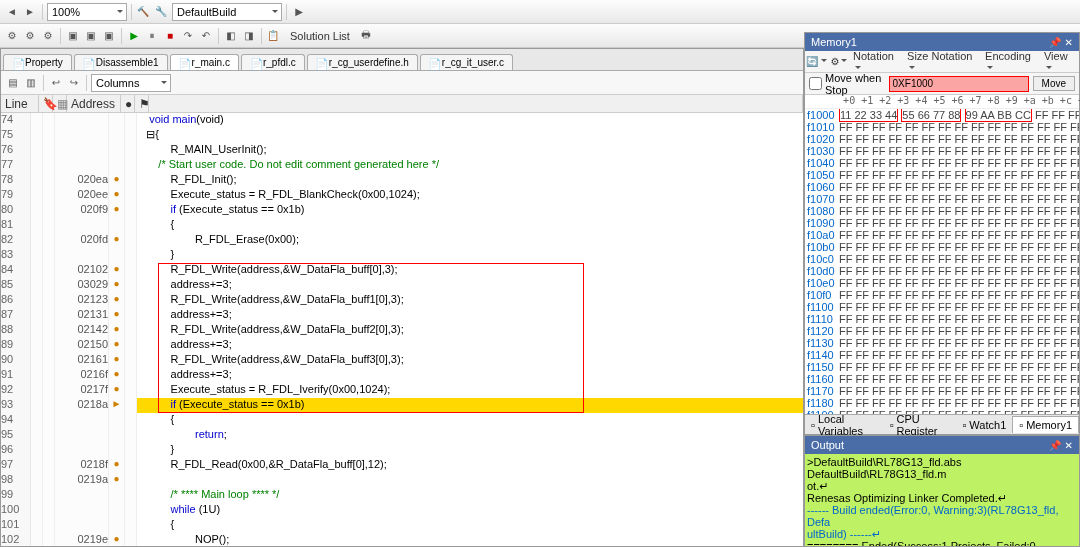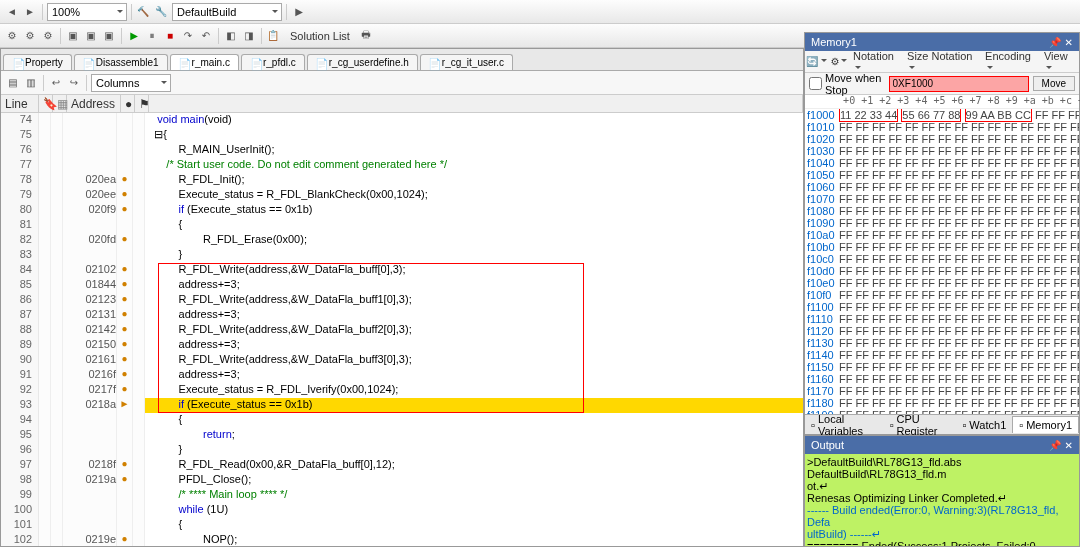--- a/index.html
+++ b/index.html
@@ -13,21 +13,21 @@
 .main{position:absolute;top:48px;left:0;right:276px;bottom:0;background:#fff;border:1px solid #999;display:flex;flex-direction:column}
 .tabs{height:22px;background:#e8e8e8;border-bottom:1px solid #aaa;display:flex;align-items:flex-end;padding:0 2px}
 .tab{padding:2px 8px;border:1px solid #aaa;border-bottom:none;background:#f5f5f5;margin-right:2px;font-size:10px;border-radius:3px 3px 0 0;display:flex;align-items:center;gap:3px;cursor:pointer}
 .tab.act{background:#fff;font-weight:normal}
 .tab-ico{width:10px;height:10px;display:inline-block}
 .tb-row2{height:24px;background:#f7f7f7;border-bottom:1px solid #ccc;display:flex;align-items:center;padding:0 4px;gap:2px}
 .hdr{height:18px;background:#f0f0f0;border-bottom:1px solid #ccc;display:flex}
 .hdr-cell{border-right:1px solid #ccc;padding:1px 4px;color:#333;font-size:12px;display:flex;align-items:center}
 .code-area{flex:1;overflow:auto;font-family:Consolas,"Courier New",monospace;font-size:13px;position:relative;color:#000}
 .crow{display:flex;height:15px;white-space:pre}
-.ln{width:38px;text-align:right;padding-right:6px;color:#666;background:#f8f8f8;border-right:1px solid #e8e8e8;flex-shrink:0}
+.ln{width:30px;text-align:left;padding-right:6px;color:#666;background:#f8f8f8;border-right:1px solid #e8e8e8;flex-shrink:0}
 .addr{width:54px;text-align:right;color:#555;background:#fcfcfc;border-right:1px solid #eee;flex-shrink:0}
 .gut{width:16px;background:#fcfcfc;border-right:1px solid #eee;flex-shrink:0;color:#d08000;text-align:center;font-size:10px}
 .gut2{width:12px;background:#fcfcfc;border-right:1px solid #eee;flex-shrink:0}
 .txt{padding-left:3px;flex:1}
 .kw{color:#0000cc}
 .cm{color:#008000}
 .hl{background:#ffd800}
 .redbox{position:absolute;border:1px solid #ff0000;pointer-events:none}
 .right{position:absolute;top:32px;right:0;width:276px;bottom:0;display:flex;flex-direction:column}
 .panel-title{height:18px;background:#4a6da7;color:#fff;padding:2px 6px;font-size:11px;display:flex;align-items:center;justify-content:space-between}
@@ -129,34 +129,34 @@
       <div class="crow"><div class="ln">75</div><div class="gut2"></div><div class="gut2"></div><div class="addr"></div><div class="gut"></div><div class="gut2"></div><div class="txt">  ⊟{</div></div>
       <div class="crow"><div class="ln">76</div><div class="gut2"></div><div class="gut2"></div><div class="addr"></div><div class="gut"></div><div class="gut2"></div><div class="txt">          R_MAIN_UserInit();</div></div>
       <div class="crow"><div class="ln">77</div><div class="gut2"></div><div class="gut2"></div><div class="addr"></div><div class="gut"></div><div class="gut2"></div><div class="txt"><span class="cm">      /* Start user code. Do not edit comment generated here */</span></div></div>
       <div class="crow"><div class="ln">78</div><div class="gut2"></div><div class="gut2"></div><div class="addr">020ea</div><div class="gut">●</div><div class="gut2"></div><div class="txt">          R_FDL_Init();</div></div>
       <div class="crow"><div class="ln">79</div><div class="gut2"></div><div class="gut2"></div><div class="addr">020ee</div><div class="gut">●</div><div class="gut2"></div><div class="txt">          Execute_status = R_FDL_BlankCheck(0x00,1024);</div></div>
       <div class="crow"><div class="ln">80</div><div class="gut2"></div><div class="gut2"></div><div class="addr">020f9</div><div class="gut">●</div><div class="gut2"></div><div class="txt">          <span class="kw">if</span> (Execute_status == 0x1b)</div></div>
       <div class="crow"><div class="ln">81</div><div class="gut2"></div><div class="gut2"></div><div class="addr"></div><div class="gut"></div><div class="gut2"></div><div class="txt">          {</div></div>
       <div class="crow"><div class="ln">82</div><div class="gut2"></div><div class="gut2"></div><div class="addr">020fd</div><div class="gut">●</div><div class="gut2"></div><div class="txt">                  R_FDL_Erase(0x00);</div></div>
       <div class="crow"><div class="ln">83</div><div class="gut2"></div><div class="gut2"></div><div class="addr"></div><div class="gut"></div><div class="gut2"></div><div class="txt">          }</div></div>
       <div class="crow"><div class="ln">84</div><div class="gut2"></div><div class="gut2"></div><div class="addr">02102</div><div class="gut">●</div><div class="gut2"></div><div class="txt">          R_FDL_Write(address,&amp;W_DataFla_buff[0],3);</div></div>
-      <div class="crow"><div class="ln">85</div><div class="gut2"></div><div class="gut2"></div><div class="addr">01844</div><div class="gut">●</div><div class="gut2"></div><div class="txt">          address+=3;</div></div>
+      <div class="crow"><div class="ln">85</div><div class="gut2"></div><div class="gut2"></div><div class="addr">03029</div><div class="gut">●</div><div class="gut2"></div><div class="txt">          address+=3;</div></div>
       <div class="crow"><div class="ln">86</div><div class="gut2"></div><div class="gut2"></div><div class="addr">02123</div><div class="gut">●</div><div class="gut2"></div><div class="txt">          R_FDL_Write(address,&amp;W_DataFla_buff1[0],3);</div></div>
       <div class="crow"><div class="ln">87</div><div class="gut2"></div><div class="gut2"></div><div class="addr">02131</div><div class="gut">●</div><div class="gut2"></div><div class="txt">          address+=3;</div></div>
       <div class="crow"><div class="ln">88</div><div class="gut2"></div><div class="gut2"></div><div class="addr">02142</div><div class="gut">●</div><div class="gut2"></div><div class="txt">          R_FDL_Write(address,&amp;W_DataFla_buff2[0],3);</div></div>
       <div class="crow"><div class="ln">89</div><div class="gut2"></div><div class="gut2"></div><div class="addr">02150</div><div class="gut">●</div><div class="gut2"></div><div class="txt">          address+=3;</div></div>
       <div class="crow"><div class="ln">90</div><div class="gut2"></div><div class="gut2"></div><div class="addr">02161</div><div class="gut">●</div><div class="gut2"></div><div class="txt">          R_FDL_Write(address,&amp;W_DataFla_buff3[0],3);</div></div>
       <div class="crow"><div class="ln">91</div><div class="gut2"></div><div class="gut2"></div><div class="addr">0216f</div><div class="gut">●</div><div class="gut2"></div><div class="txt">          address+=3;</div></div>
       <div class="crow"><div class="ln">92</div><div class="gut2"></div><div class="gut2"></div><div class="addr">0217f</div><div class="gut">●</div><div class="gut2"></div><div class="txt">          Execute_status = R_FDL_Iverify(0x00,1024);</div></div>
       <div class="crow"><div class="ln">93</div><div class="gut2"></div><div class="gut2"></div><div class="addr">0218a</div><div class="gut">►</div><div class="gut2"></div><div class="txt hl">          <span class="kw">if</span> (Execute_status == 0x1b)</div></div>
       <div class="crow"><div class="ln">94</div><div class="gut2"></div><div class="gut2"></div><div class="addr"></div><div class="gut"></div><div class="gut2"></div><div class="txt">          {</div></div>
       <div class="crow"><div class="ln">95</div><div class="gut2"></div><div class="gut2"></div><div class="addr"></div><div class="gut"></div><div class="gut2"></div><div class="txt">                  <span class="kw">return</span>;</div></div>
       <div class="crow"><div class="ln">96</div><div class="gut2"></div><div class="gut2"></div><div class="addr"></div><div class="gut"></div><div class="gut2"></div><div class="txt">          }</div></div>
       <div class="crow"><div class="ln">97</div><div class="gut2"></div><div class="gut2"></div><div class="addr">0218f</div><div class="gut">●</div><div class="gut2"></div><div class="txt">          R_FDL_Read(0x00,&amp;R_DataFla_buff[0],12);</div></div>
-      <div class="crow"><div class="ln">98</div><div class="gut2"></div><div class="gut2"></div><div class="addr">0219a</div><div class="gut">●</div><div class="gut2"></div><div class="txt">          PFDL_Close();</div></div>
+      <div class="crow"><div class="ln">98</div><div class="gut2"></div><div class="gut2"></div><div class="addr">0219a</div><div class="gut">●</div><div class="gut2"></div></div>
       <div class="crow"><div class="ln">99</div><div class="gut2"></div><div class="gut2"></div><div class="addr"></div><div class="gut"></div><div class="gut2"></div><div class="txt"><span class="cm">          /* **** Main loop **** */</span></div></div>
       <div class="crow"><div class="ln">100</div><div class="gut2"></div><div class="gut2"></div><div class="addr"></div><div class="gut"></div><div class="gut2"></div><div class="txt">          <span class="kw">while</span> (1U)</div></div>
       <div class="crow"><div class="ln">101</div><div class="gut2"></div><div class="gut2"></div><div class="addr"></div><div class="gut"></div><div class="gut2"></div><div class="txt">          {</div></div>
       <div class="crow"><div class="ln">102</div><div class="gut2"></div><div class="gut2"></div><div class="addr">0219e</div><div class="gut">●</div><div class="gut2"></div><div class="txt">                  NOP();</div></div>
       <div class="redbox" style="left:157px;top:150px;width:426px;height:150px"></div>
     </div>
 </div>
 
 <div class="right">
   <div class="mem-panel">

